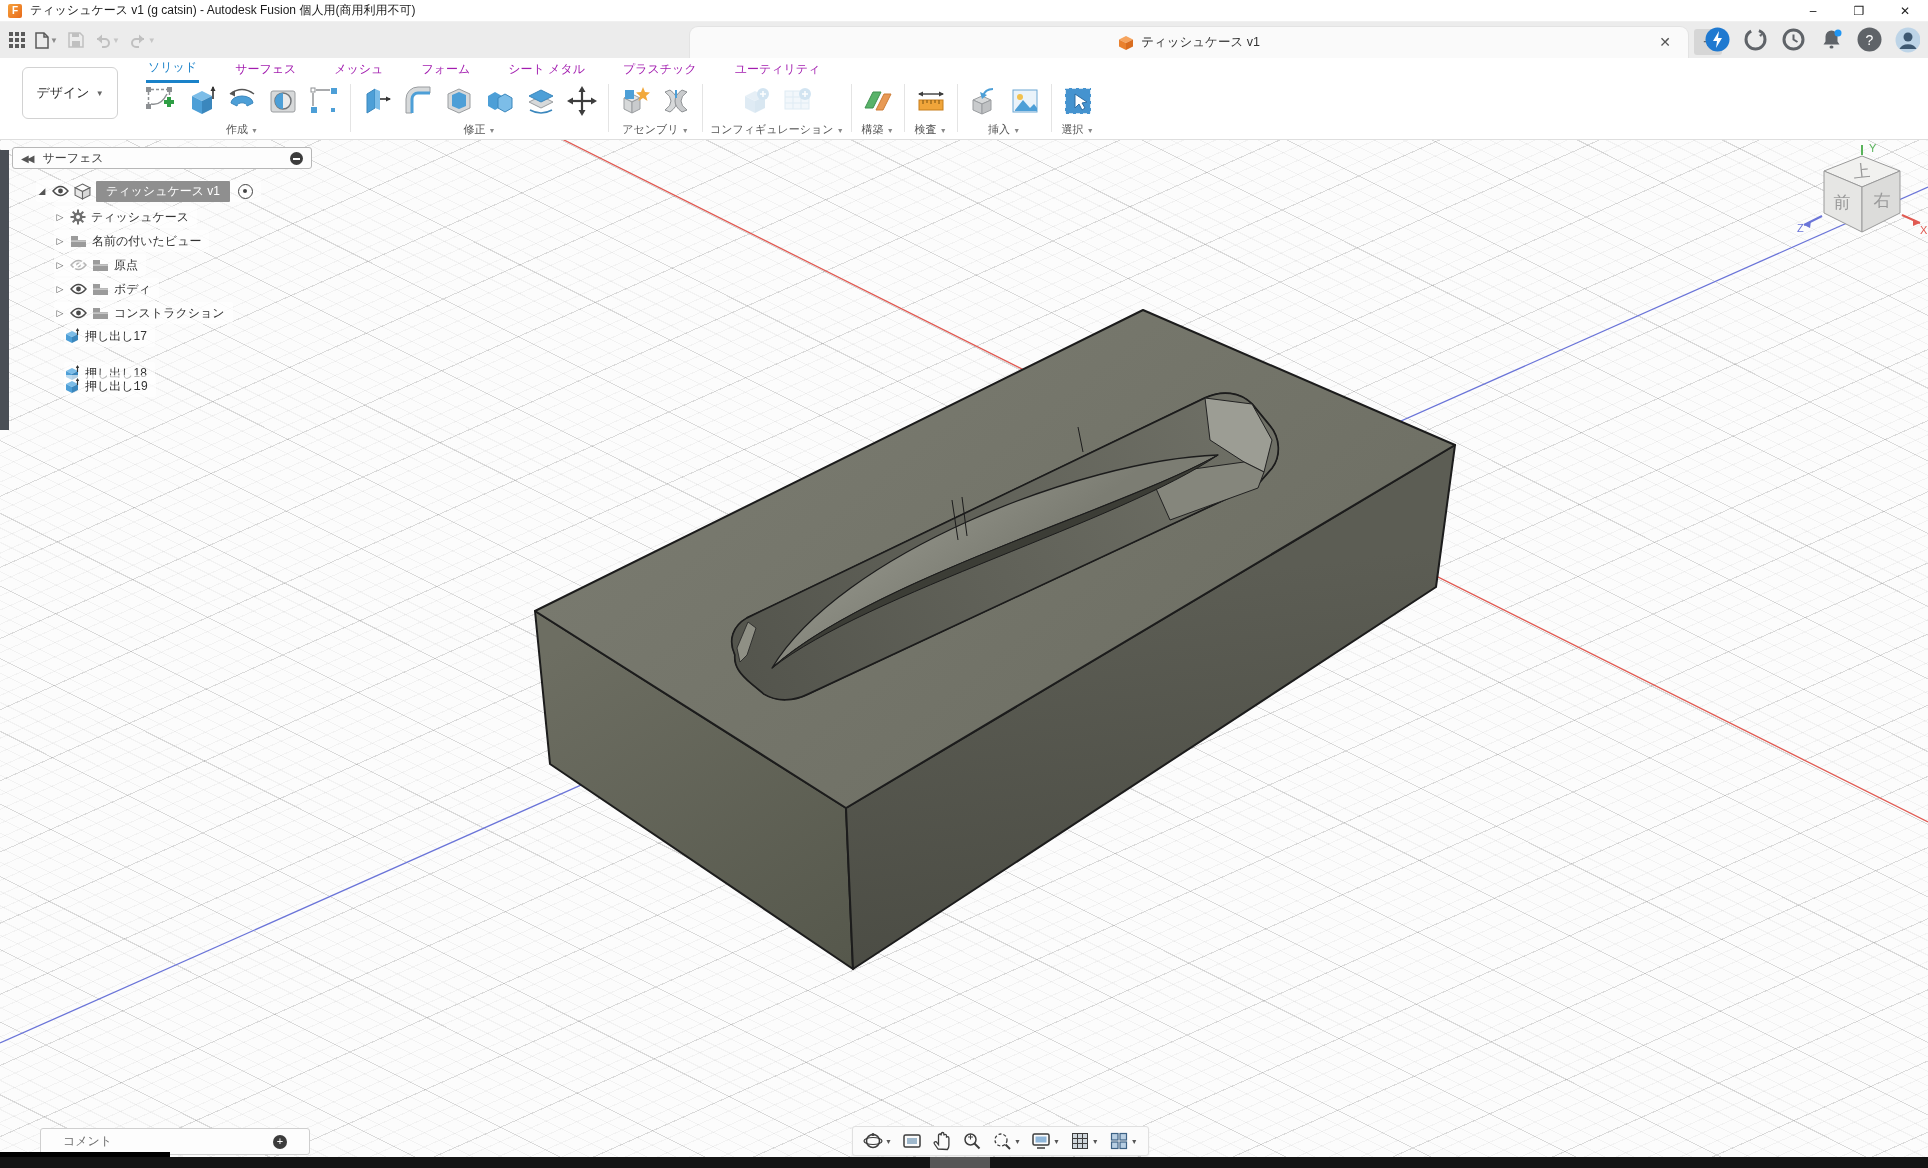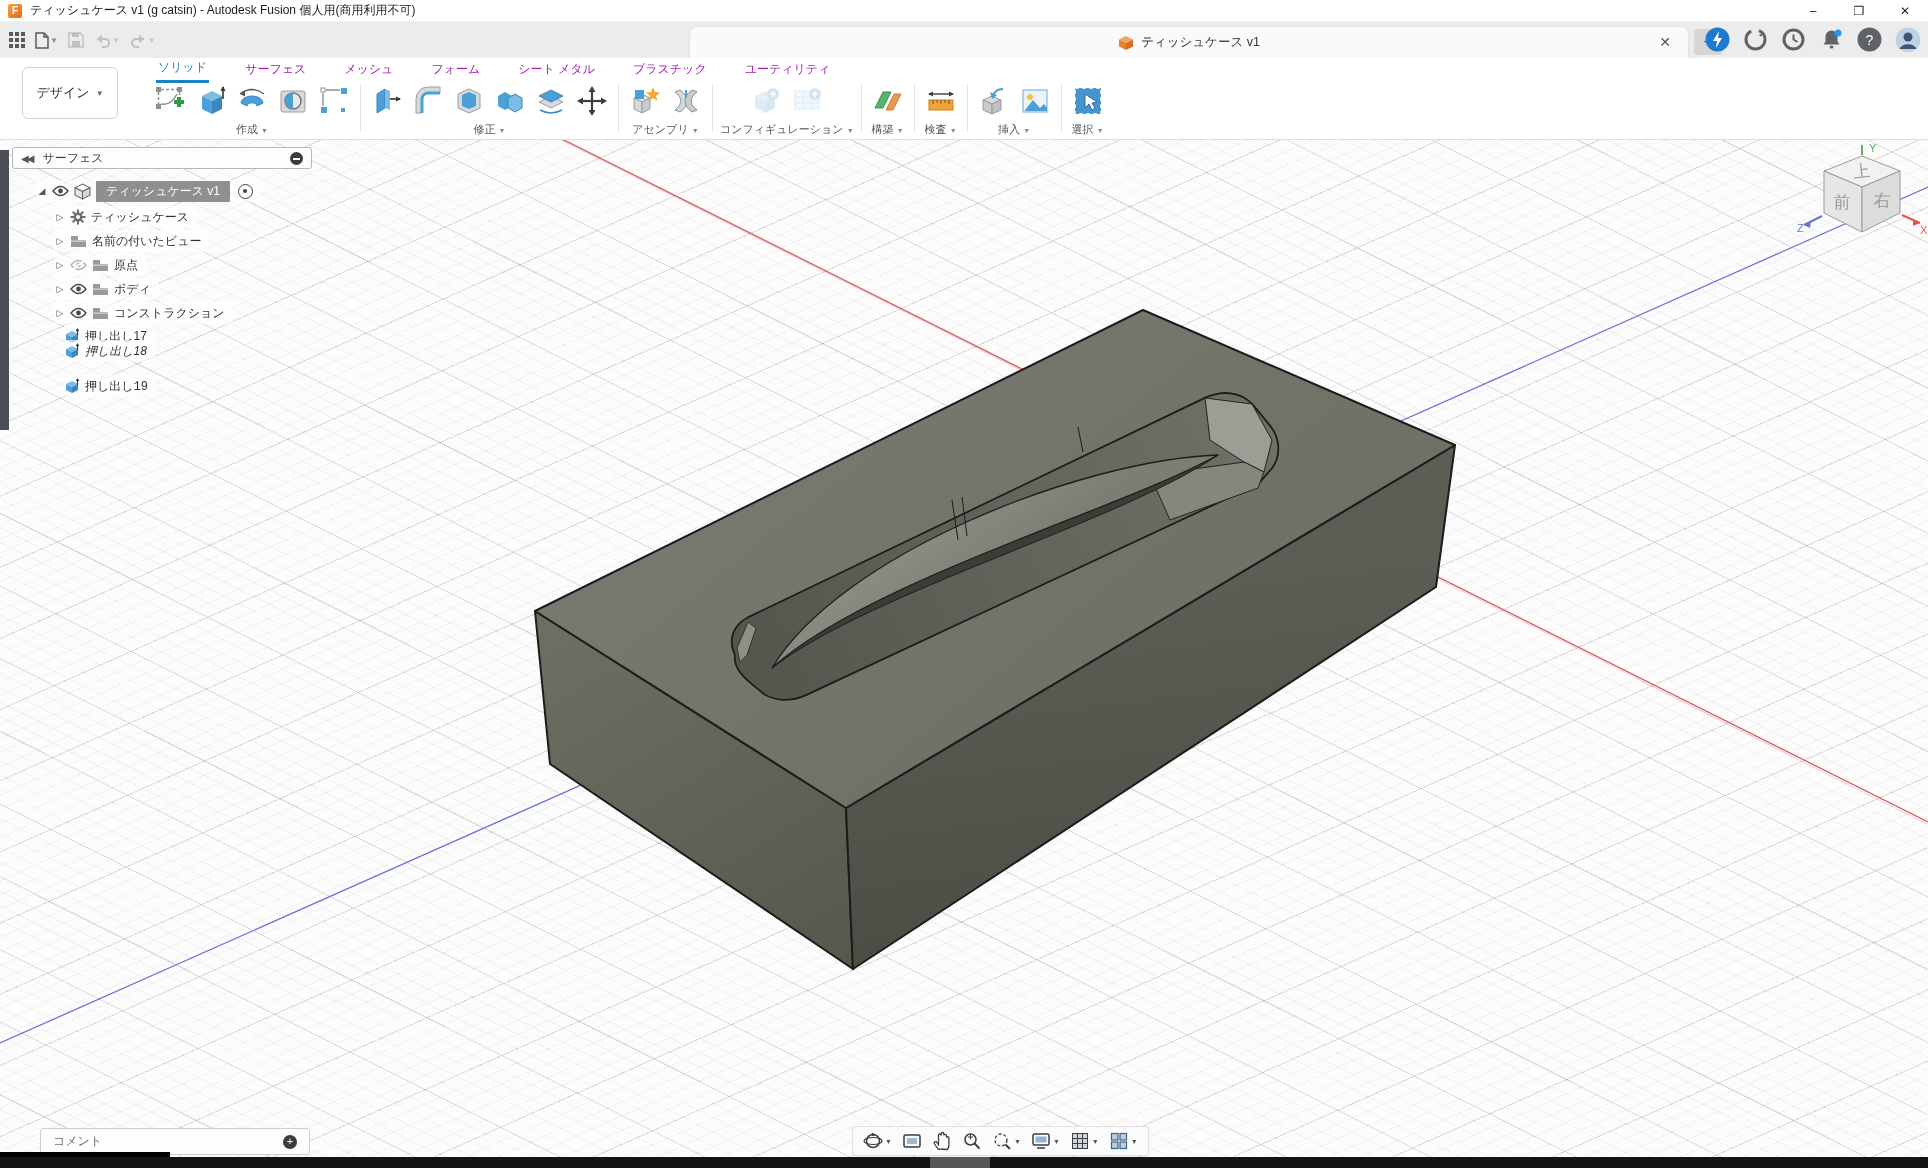--- a/index.html
+++ b/index.html
@@ -29,21 +29,21 @@
   #new-tab-btn { position:absolute; left:1694px; top:7px; width:28px; height:26px; background:#d6d6d6; border-radius:3px;
     color:#666; font-size:17px; display:flex; align-items:center; justify-content:center; }
   #appbar-right { position:absolute; right:8px; top:5px; display:flex; align-items:center; gap:13px; }
   .circ { width:25px; height:25px; border-radius:50%; position:relative; }
 
   
   #toolbar { height:82px; background:#ffffff; border-bottom:1px solid #dedede; position:relative; }
   #design-dd { position:absolute; left:22px; top:9px; width:96px; height:52px; border:1px solid #d2d2d2; border-radius:6px;
     background:#fff; display:flex; align-items:center; justify-content:center; gap:6px; font-size:13px; color:#333; cursor:pointer;}
   #design-dd .caret { font-size:8px; color:#666; }
-  #ribbon { position:absolute; left:138px; top:0; right:0; }
+  #ribbon { position:absolute; left:128px; top:0; right:0; }
   #ribbon-tabs { display:flex; gap:34px; padding-left:18px; height:24px; align-items:center; }
   .rtab { font-size:12px; color:#a21caf; cursor:pointer; padding:2px 2px 4px 2px; }
   .rtab.active { color:#1a82c9; border-bottom:3px solid #1a82c9; }
   #ribbon-groups { display:flex; align-items:flex-start; padding-left:6px; height:56px; }
   .tgroup { display:flex; flex-direction:column; align-items:center; padding:0 7px; }
   .ticons { display:flex; align-items:center; gap:3px; height:38px; }
   .tbtn { width:38px; height:36px; display:flex; align-items:center; justify-content:center; border-radius:3px; cursor:pointer; background:transparent; border:none;}
   .tbtn.disabled { opacity:.35; }
   .tlabel { font-size:11px; color:#555; margin-top:2px; white-space:nowrap; cursor:pointer;}
   .tlabel .caret { font-size:7px; color:#888; }
@@ -73,21 +73,21 @@
   .brow { position:absolute; display:flex; align-items:center; height:22px; background:rgba(255,255,255,.62);
     padding:0 8px 0 0; border-radius:2px; font-size:12px; color:#333; white-space:nowrap; }
   .brow .expander { width:12px; font-size:9px; color:#555; margin-right:4px; text-align:center;}
   .brow .sel-label { background:#8f8f8f; color:#fff; padding:2px 10px; border-radius:1px; }
   .brow .target { width:15px; height:15px; border:1.5px solid #444; border-radius:50%; margin-left:8px; position:relative;}
   .brow .target::after{ content:""; position:absolute; left:4px; top:4px; width:4px; height:4px; border-radius:50%; background:#444;}
   .brow .gap { width:5px; }
 
   
   #comment-bar { position:absolute; left:40px; top:988px; width:270px; height:27px; background:#fdfdfd;
-    border:1px solid #cfcfcf; border-radius:3px; display:flex; align-items:center; padding:0 12px; font-size:12px; color:#6d6d6d;}
+    border:1px solid #cfcfcf; border-radius:3px; display:flex; align-items:center; padding:0 22px; font-size:12px; color:#6d6d6d;}
   #comment-bar .plus-circle { margin-left:auto; width:14px; height:14px; border-radius:50%; background:#3c3c3c; color:#fff;
     font-size:11px; line-height:13px; text-align:center; }
   #navbar { position:absolute; left:852px; top:986px; height:30px; background:#fbfbfb; border:1px solid #e0e0e0; border-radius:3px;
     display:flex; align-items:center; padding:0 6px; gap:2px; box-shadow:0 1px 2px rgba(0,0,0,.06);}
   .navbtn { height:26px; display:flex; align-items:center; padding:0 4px; cursor:pointer; border-radius:2px;}
   .navcaret { font-size:7px; color:#555; margin-left:2px; }
   #timeline { position:absolute; left:0; top:1017px; width:1928px; height:11px; background:#141414; }
   #timeline-cap { position:absolute; left:0; top:1012px; width:170px; height:16px; background:#000; }
   #timeline-scrubber { position:absolute; left:930px; top:0; width:60px; height:11px; background:#565656; }
 </style>
@@ -644,21 +644,21 @@
               <polygon points="2,6 8,9 8,15 2,12" fill="#4d9fd7"></polygon>
               <polygon points="14,6 8,9 8,15 14,12" fill="#3b87bd"></polygon>
               <line x1="13.5" y1="7" x2="13.5" y2="1" stroke="#333" stroke-width="1.2"></line>
               <polygon points="13.5,0 11.8,3 15.2,3" fill="#333"></polygon>
             </svg>
           </span>
           <span class="gap"></span>
     <span class="">押し出し17</span>
 
   </div>
-        <div class="brow" style="left:52px; top:193px;font-style:italic;">
+        <div class="brow" style="left:52px; top:215px;">
 
     <span class="icon">
             <svg width="16" height="16">
               <polygon points="2,6 8,3 14,6 8,9" fill="#7cbde8"></polygon>
               <polygon points="2,6 8,9 8,15 2,12" fill="#4d9fd7"></polygon>
               <polygon points="14,6 8,9 8,15 14,12" fill="#3b87bd"></polygon>
               <line x1="13.5" y1="7" x2="13.5" y2="1" stroke="#333" stroke-width="1.2"></line>
               <polygon points="13.5,0 11.8,3 15.2,3" fill="#333"></polygon>
             </svg>
           </span>

